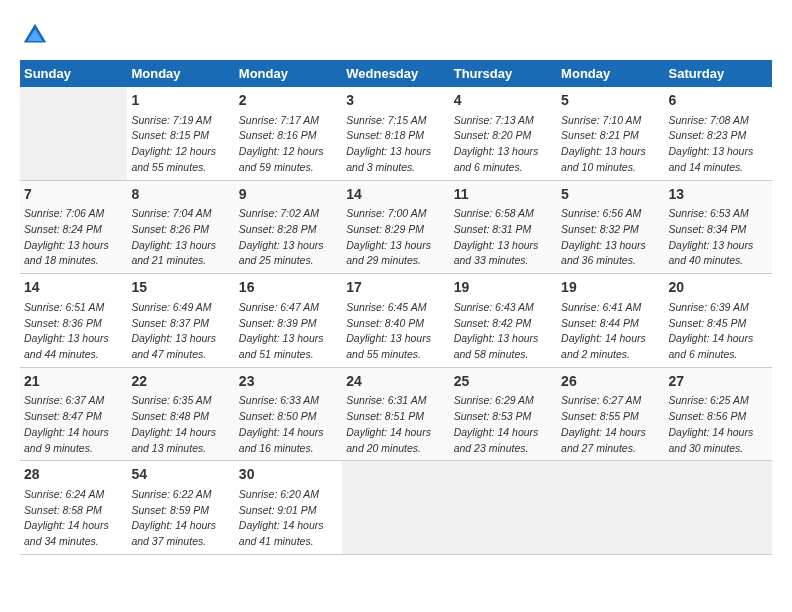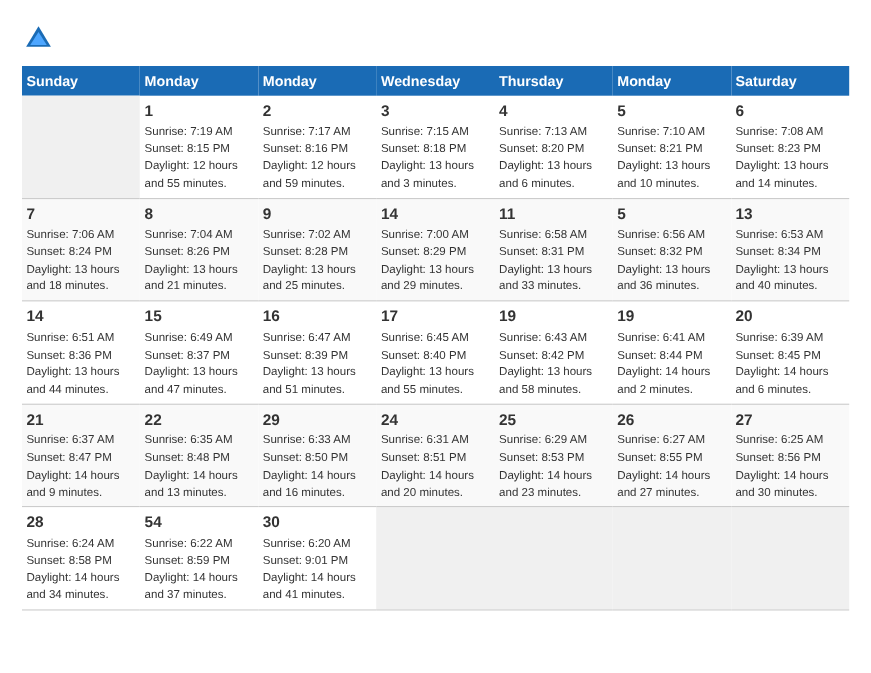--- a/index.html
+++ b/index.html
@@ -75,20 +75,21 @@
     }
     .day-num {
       font-size: 14px;
       font-weight: bold;
       display: block;
       margin-bottom: 2px;
     }
     .day-info {
       font-size: 10.5px;
       line-height: 1.5;
+      font-style: italic;
     }
     .empty-cell {
       background: #f0f0f0;
     }
   </style>
 </head>
 <body>
 
 <div class="header">
   <div class="logo">
@@ -210,21 +211,21 @@
       <tr>
         <td>
           <span class="day-num">21</span>
           <div class="day-info">Sunrise: 6:37 AM<br>Sunset: 8:47 PM<br>Daylight: 14 hours<br>and 9 minutes.</div>
         </td>
         <td>
           <span class="day-num">22</span>
           <div class="day-info">Sunrise: 6:35 AM<br>Sunset: 8:48 PM<br>Daylight: 14 hours<br>and 13 minutes.</div>
         </td>
         <td>
-          <span class="day-num">29</span>
+          <span class="day-num">23</span>
           <div class="day-info">Sunrise: 6:33 AM<br>Sunset: 8:50 PM<br>Daylight: 14 hours<br>and 16 minutes.</div>
         </td>
         <td>
           <span class="day-num">24</span>
           <div class="day-info">Sunrise: 6:31 AM<br>Sunset: 8:51 PM<br>Daylight: 14 hours<br>and 20 minutes.</div>
         </td>
         <td>
           <span class="day-num">25</span>
           <div class="day-info">Sunrise: 6:29 AM<br>Sunset: 8:53 PM<br>Daylight: 14 hours<br>and 23 minutes.</div>
         </td>

